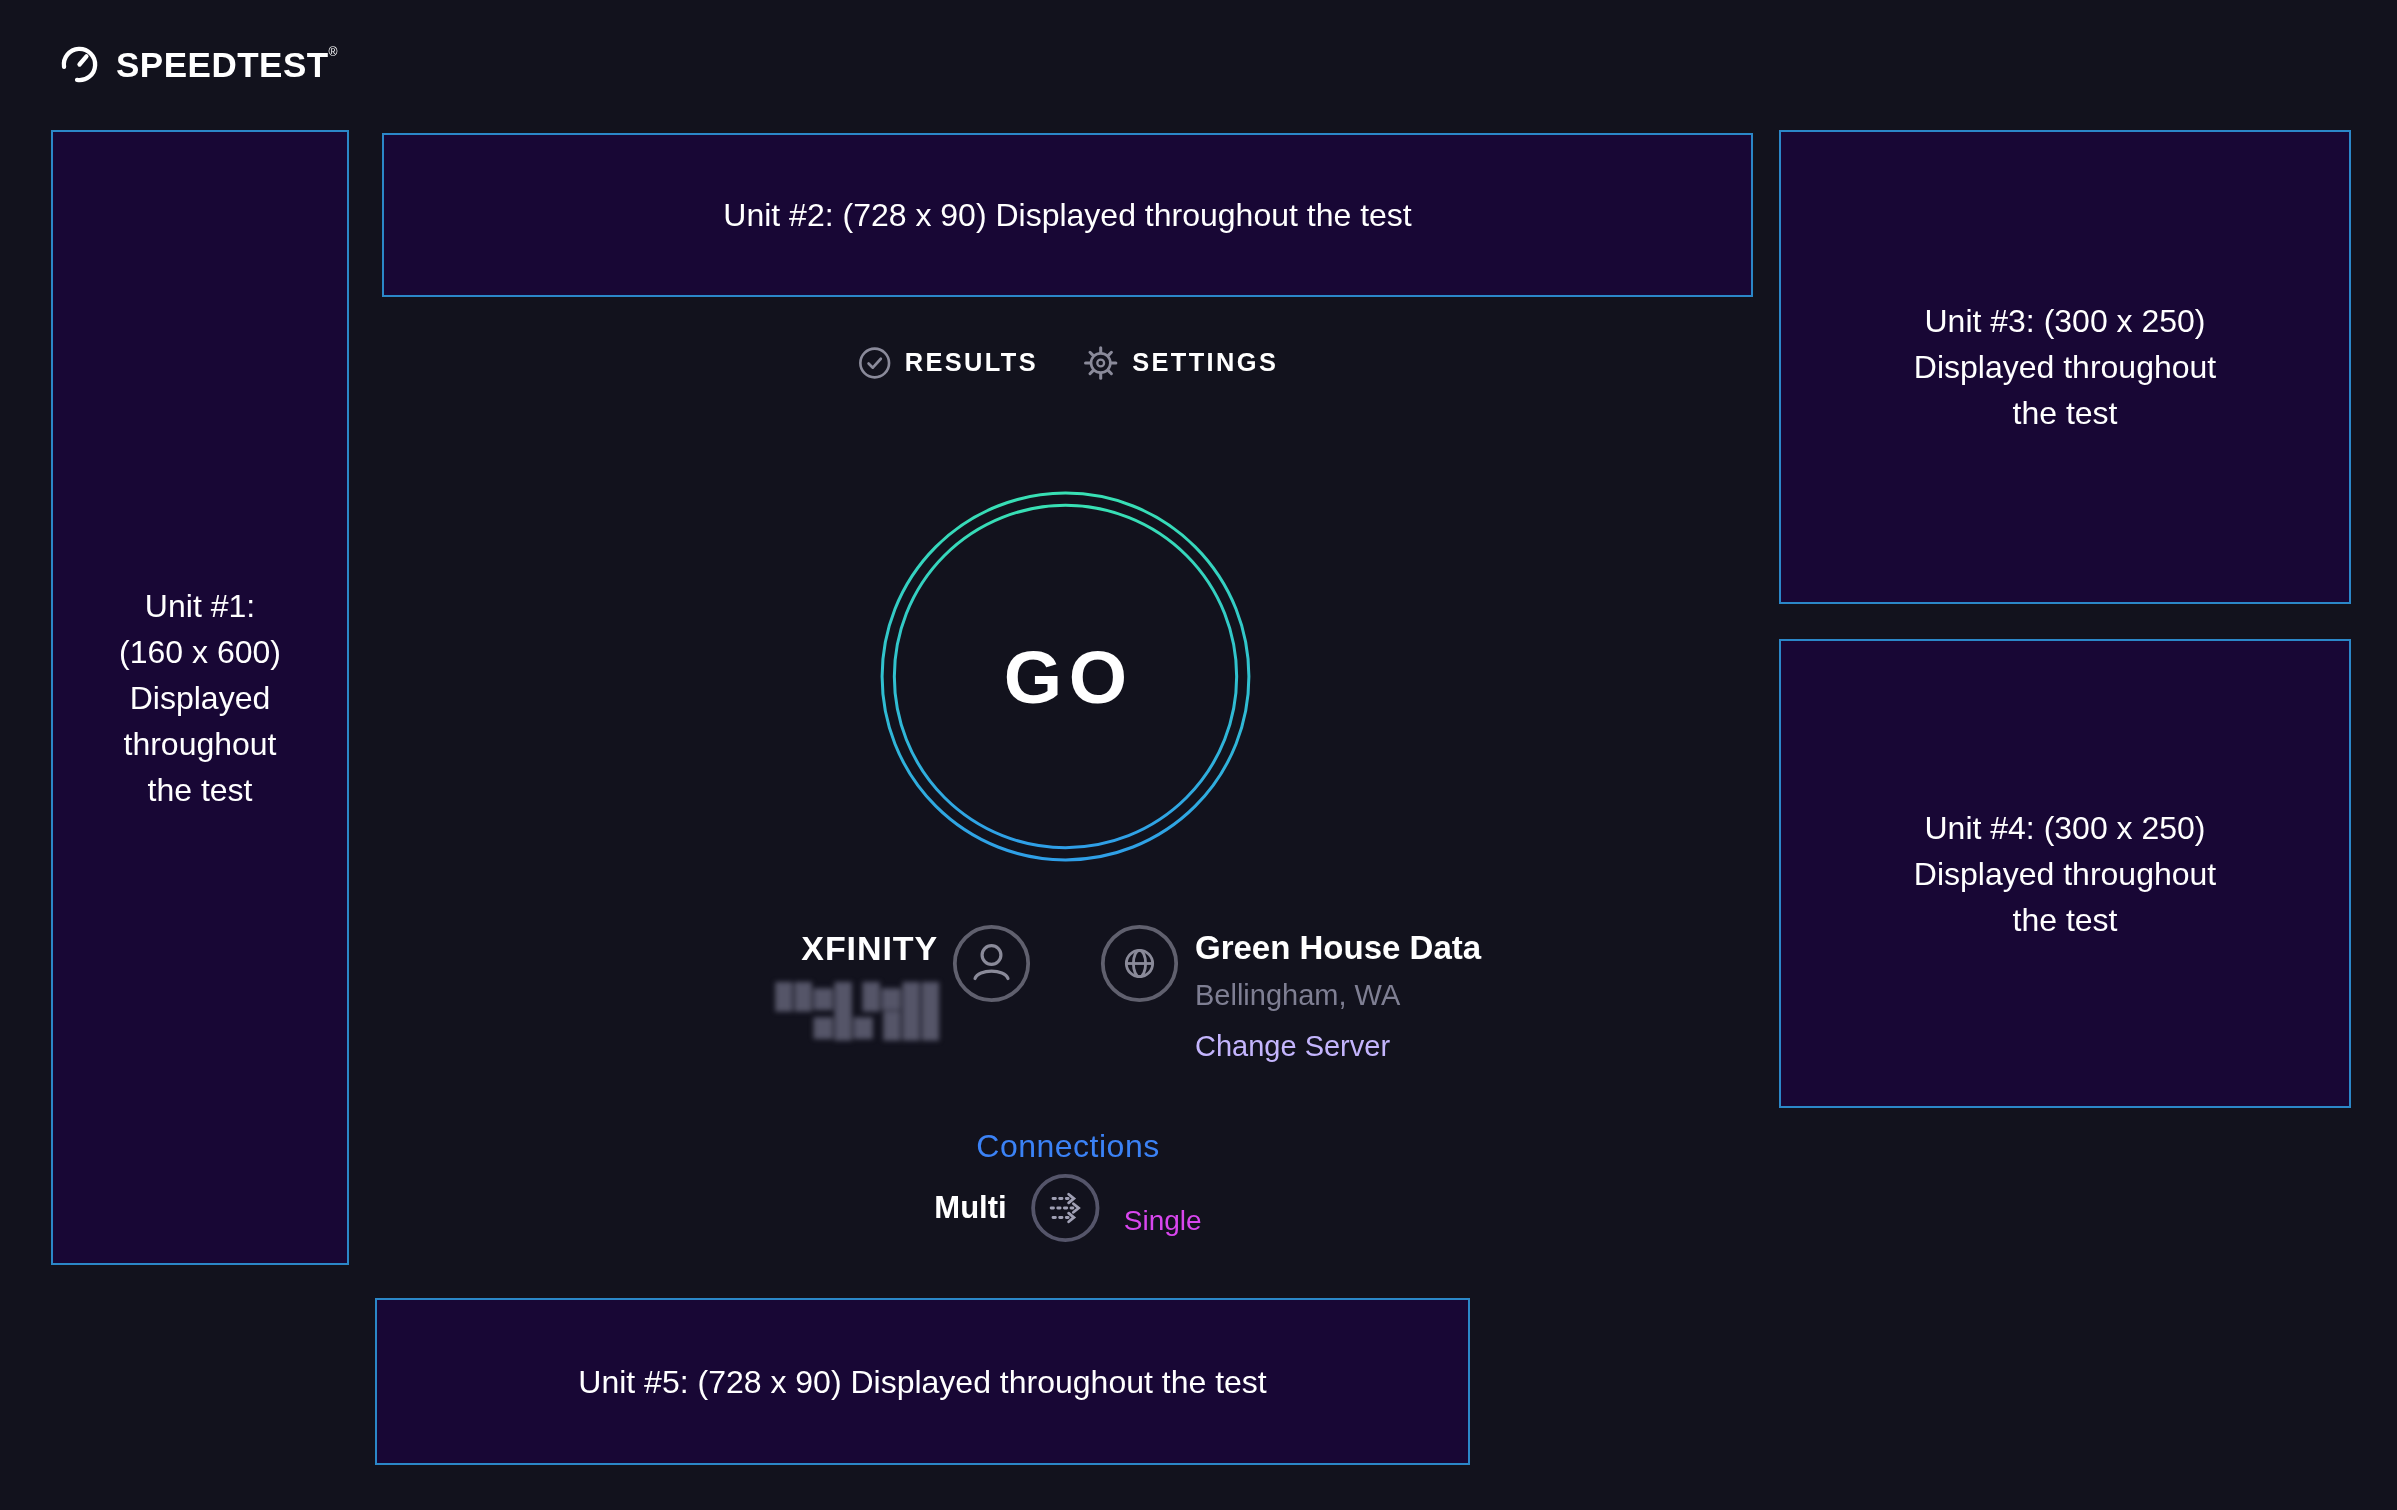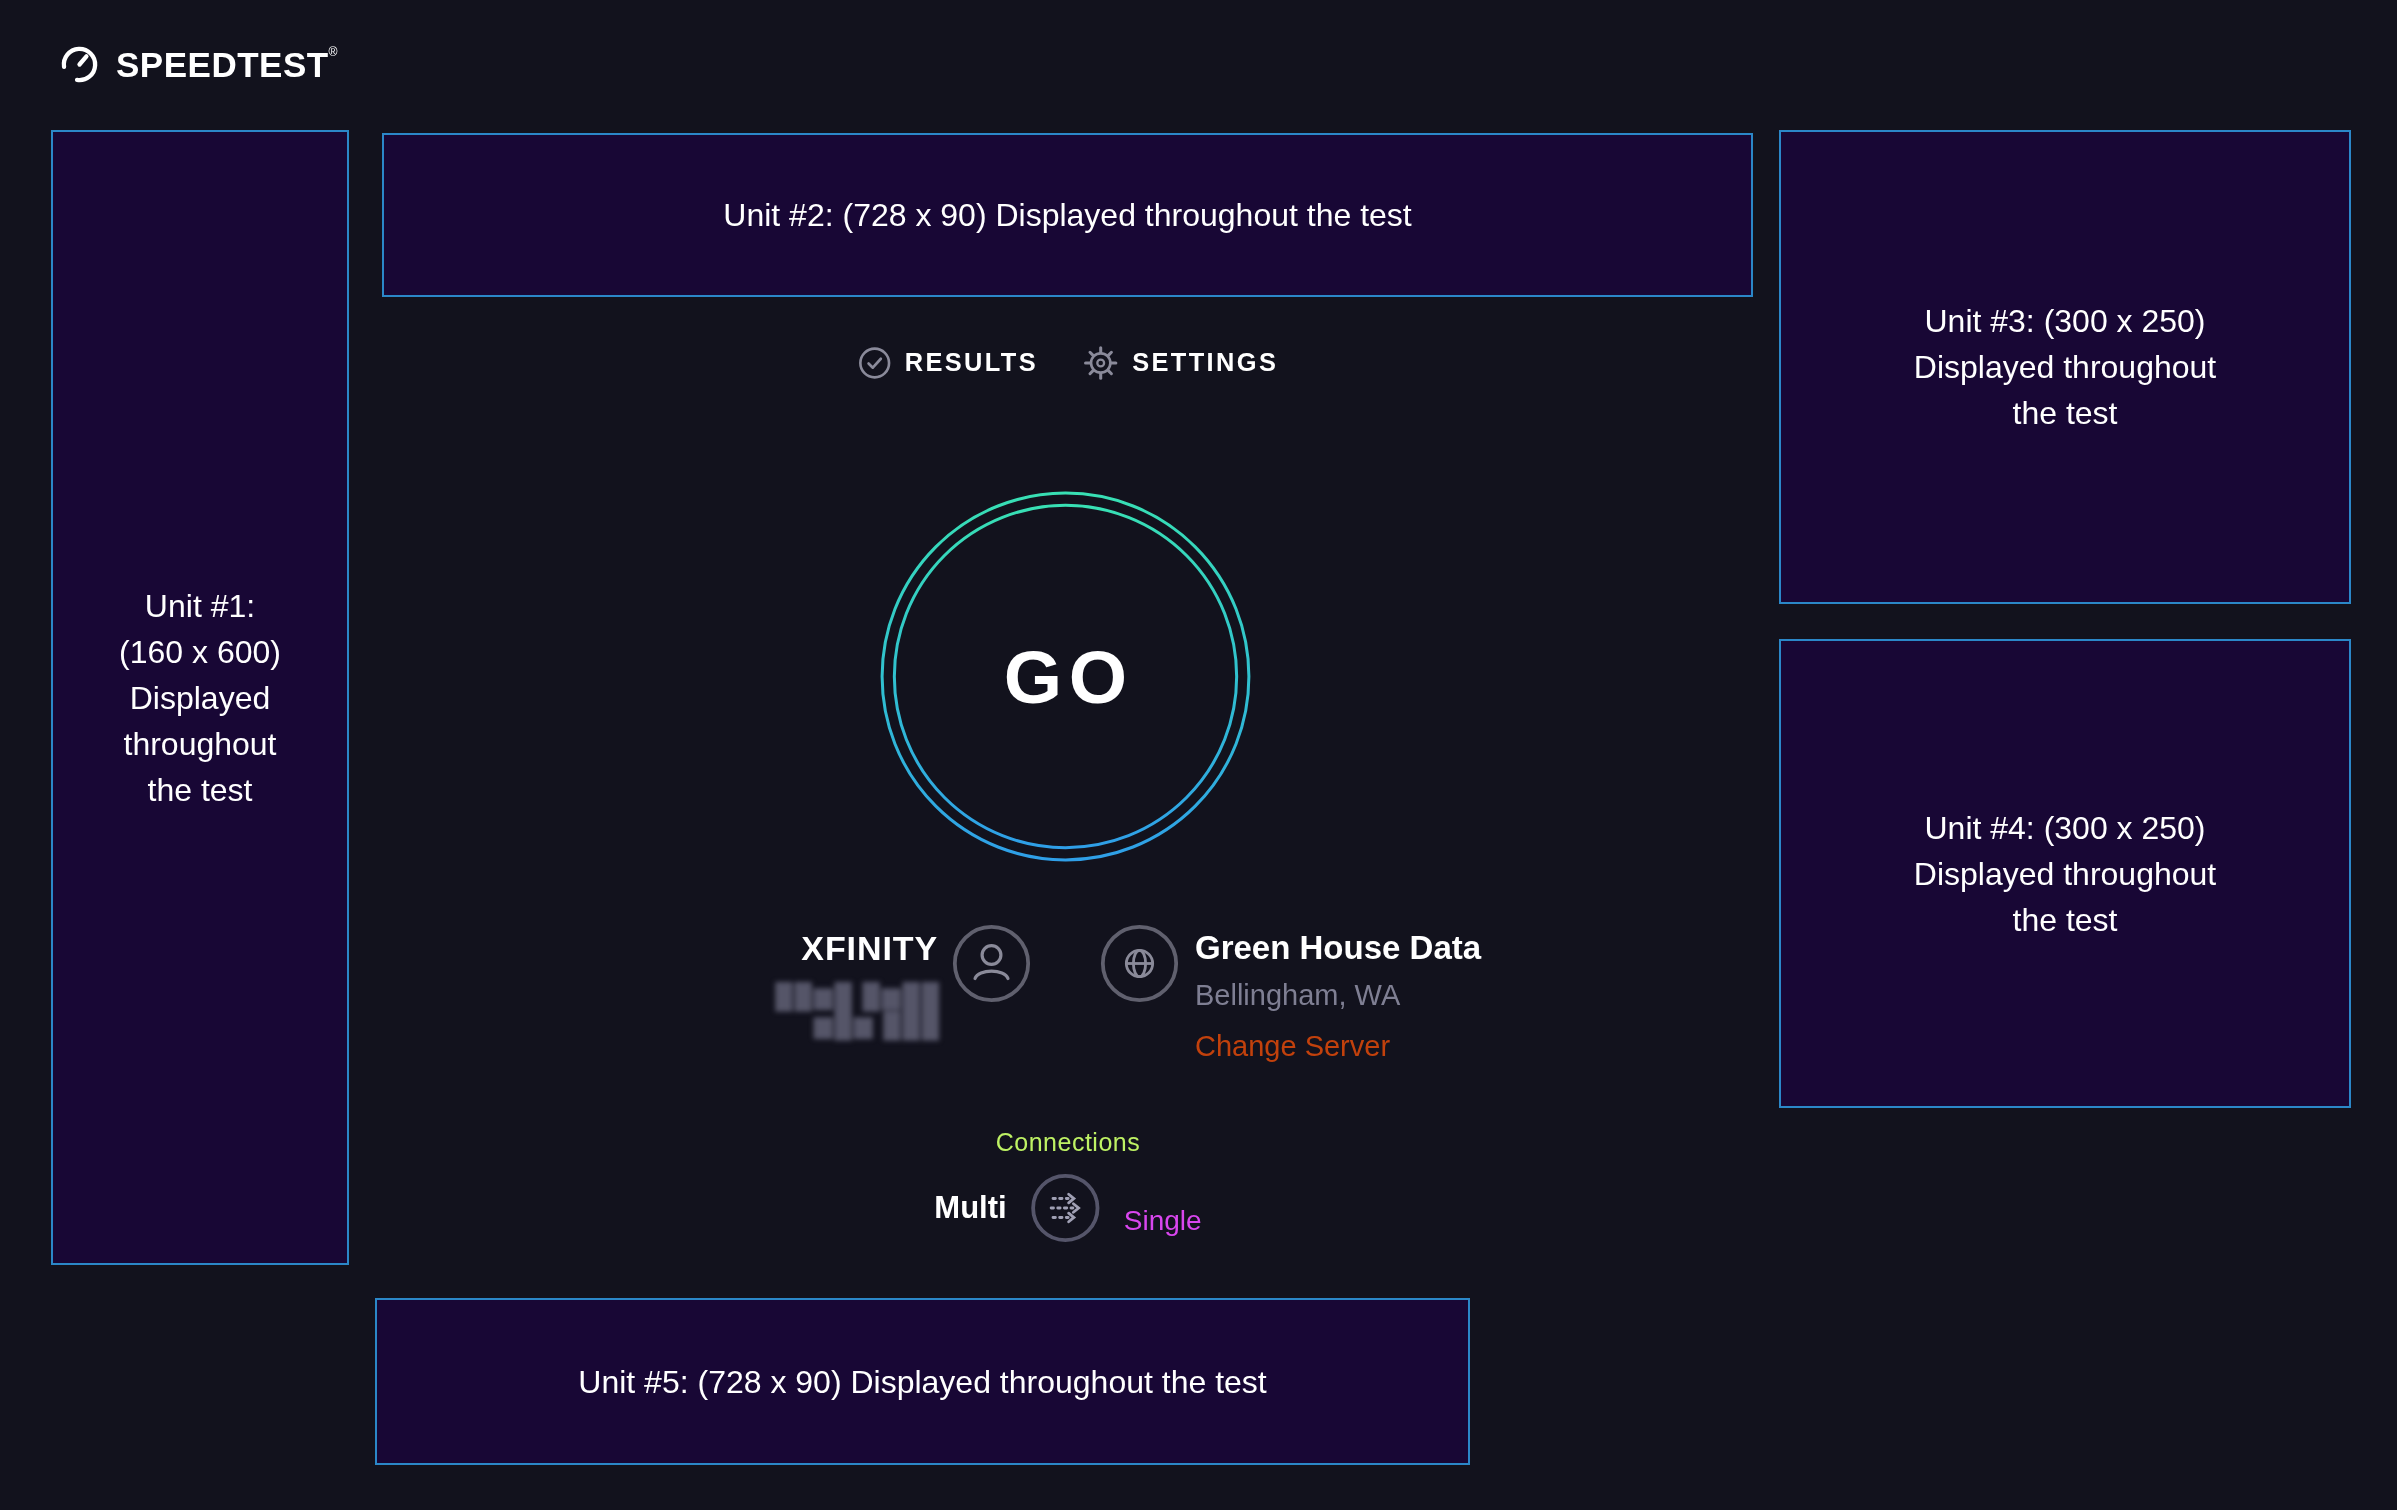--- a/index.html
+++ b/index.html
@@ -53,25 +53,25 @@
   .isp-name { position: absolute; left: 603px; top: 929px; width: 335px; text-align: right;
               font-size: 34px; font-weight: 700; letter-spacing: 0.9px; }
   .isp-host { position: absolute; left: 734px; top: 981px; width: 207px; text-align: right;
               font-size: 24.5px; letter-spacing: 1.9px; color: #555568; filter: blur(2.4px); }
   .icon-badge { position: absolute; width: 79px; height: 79px; }
   .badge-isp { left: 952px; top: 924px; }
   .badge-server { left: 1100px; top: 924px; }
   .server-block { position: absolute; left: 1195px; top: 927px; }
   .server-name { font-size: 33px; font-weight: 600; line-height: 41px; color: #fff; }
   .server-loc { margin-top: 8.5px; font-size: 29px; line-height: 36px; color: #7f7f93; }
-  .server-change { margin-top: 15px; font-size: 29px; line-height: 36px; color: #c2410c; cursor: pointer; }
+  .server-change { margin-top: 15px; font-size: 29px; line-height: 36px; color: #c4b5fd; cursor: pointer; }
 
   
   .conn-label { position: absolute; left: 1068px; top: 1128px; transform: translateX(-50%);
-                font-size: 25px; color: #bef264; letter-spacing: 0.5px; }
+                font-size: 32px; color: #3b82f6; letter-spacing: 0.5px; }
   .conn-row { position: absolute; left: 1068px; top: 1172px; transform: translateX(-50%);
               display: flex; align-items: center; gap: 22.6px; }
   .conn-multi { font-size: 31px; font-weight: 600; color: #fff; cursor: pointer; }
   .conn-single { font-size: 28px; color: #d946ef; cursor: pointer; margin-top: 25px; }
   .conn-toggle { cursor: pointer; }
 </style>
 </head>
 <body>
 
 <div class="header">

